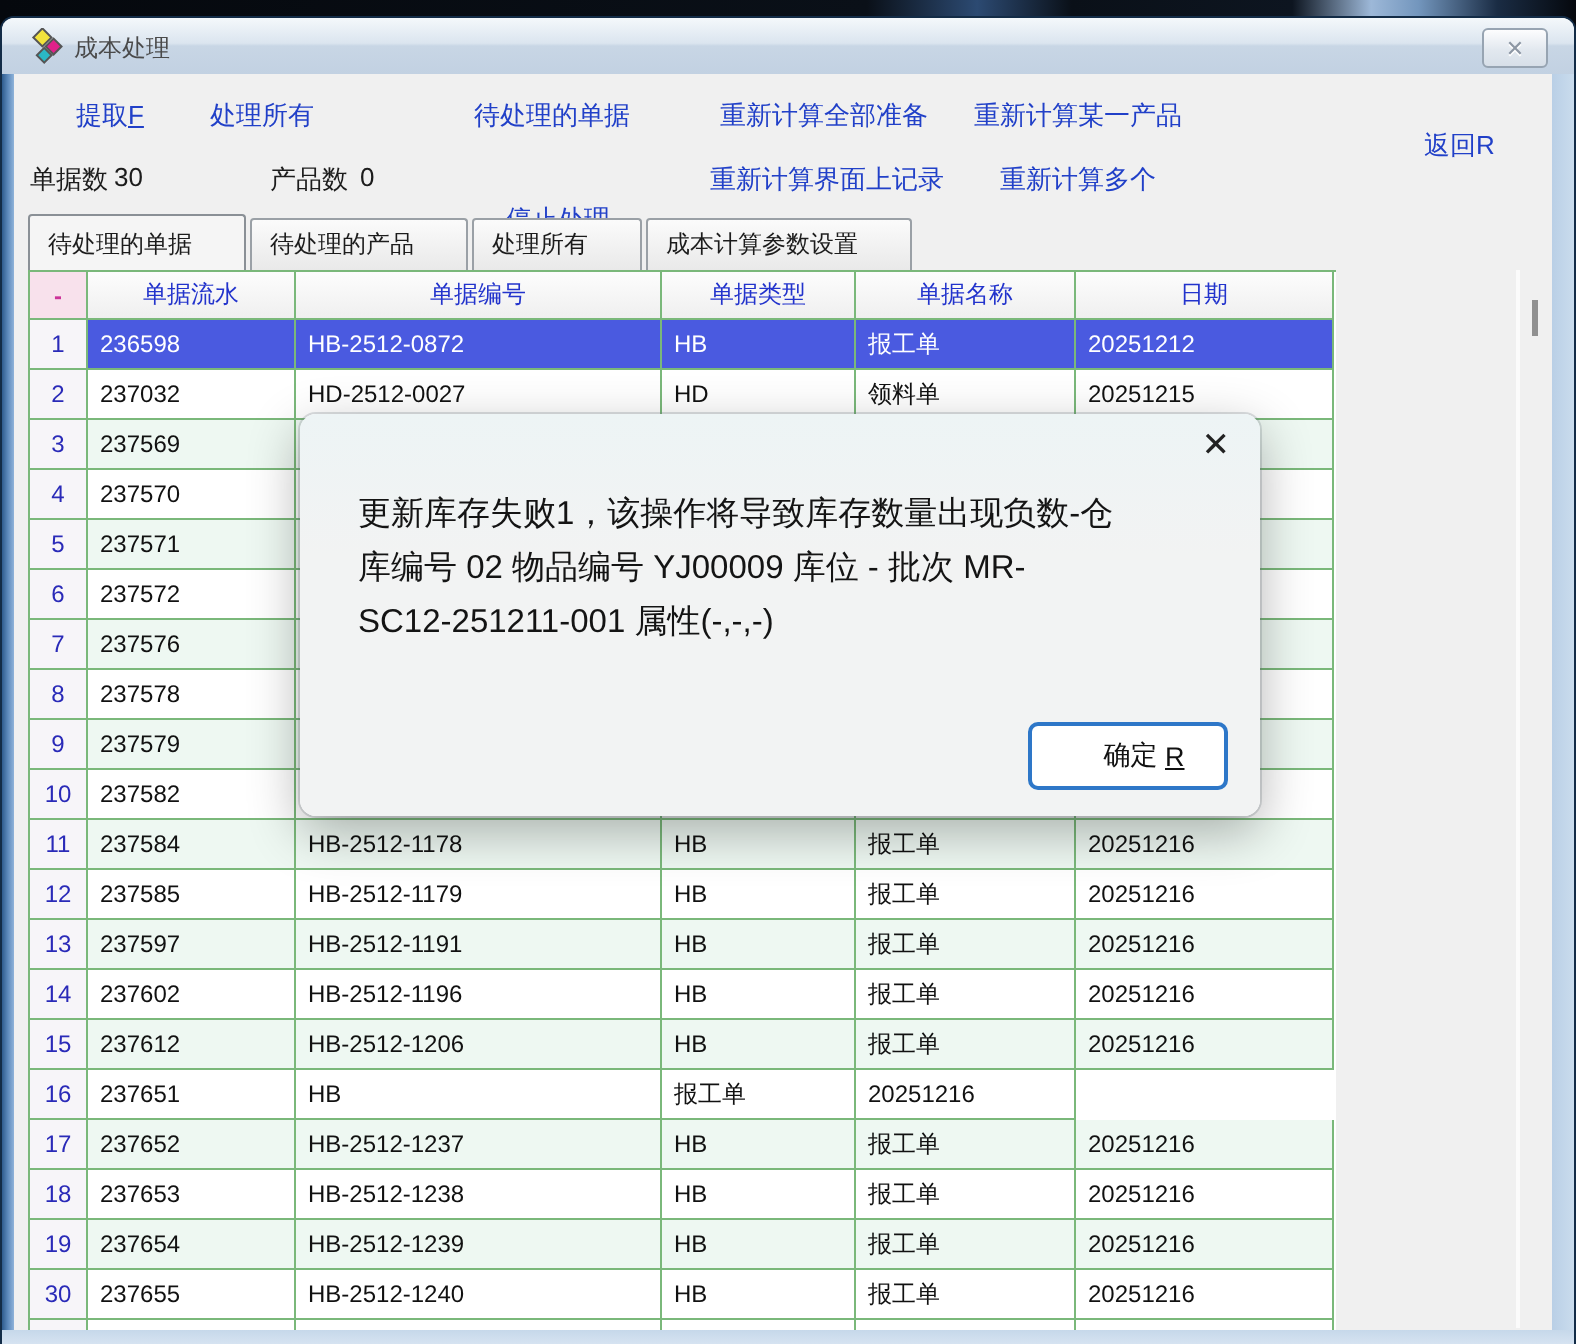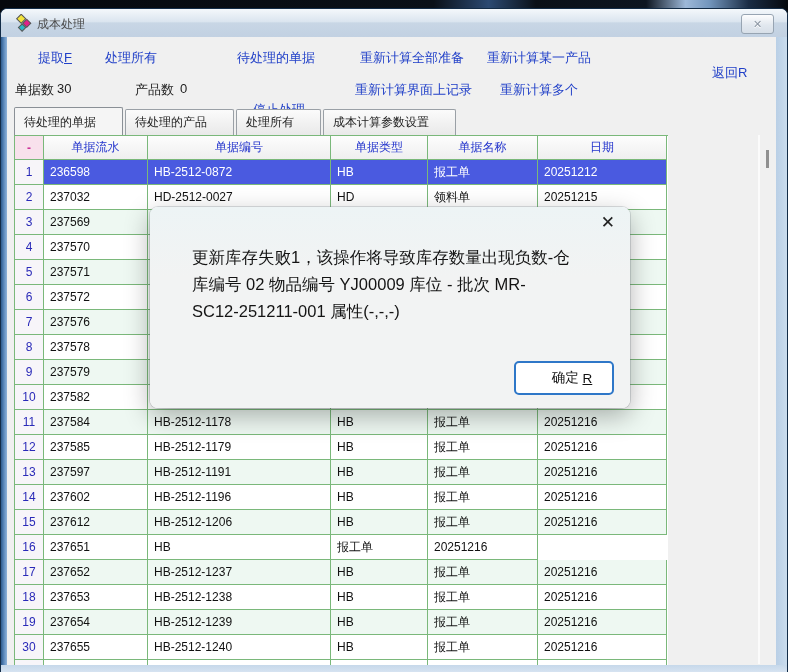--- a/index.html
+++ b/index.html
@@ -61,21 +61,21 @@
   .tr.selected .td:not(.num){background:#4a5ae0;color:#fff;}
   .vsep{position:absolute;left:751px;top:98px;width:2px;height:529px;background:#fbfbfb;}
   .scroll-thumb{position:absolute;left:759px;top:113px;width:3px;height:18px;background:#909090;}
 
   
   .dialog{position:absolute;left:150px;top:207px;width:480px;height:201px;
     background:linear-gradient(180deg,#edf4f5,#f2f3f3 35%);
     border-radius:8px;z-index:10;
     box-shadow:0 8px 26px rgba(0,0,0,.30),0 0 0 1px rgba(120,130,140,.25);}
   .dialog .dlg-close{position:absolute;right:15px;top:7px;font-size:17px;color:#222;cursor:pointer;line-height:1;}
-  .dlg-msg{position:absolute;left:42px;top:37px;width:430px;font-size:16.5px;color:#141414;line-height:27px;}
+  .dlg-msg{position:absolute;left:29px;top:37px;width:430px;font-size:16.5px;color:#141414;line-height:27px;}
   .dlg-msg div{white-space:nowrap;}
   .ok-btn{position:absolute;right:16px;bottom:13px;width:80px;height:30px;
     background:#fff;border:2px solid #2e77c8;border-radius:5px;
     display:flex;align-items:center;justify-content:center;
     font-size:13.5px;color:#111;cursor:pointer;white-space:nowrap;padding-left:16px;}
 </style>
 </head>
 <body>
 
 <div class="window">

